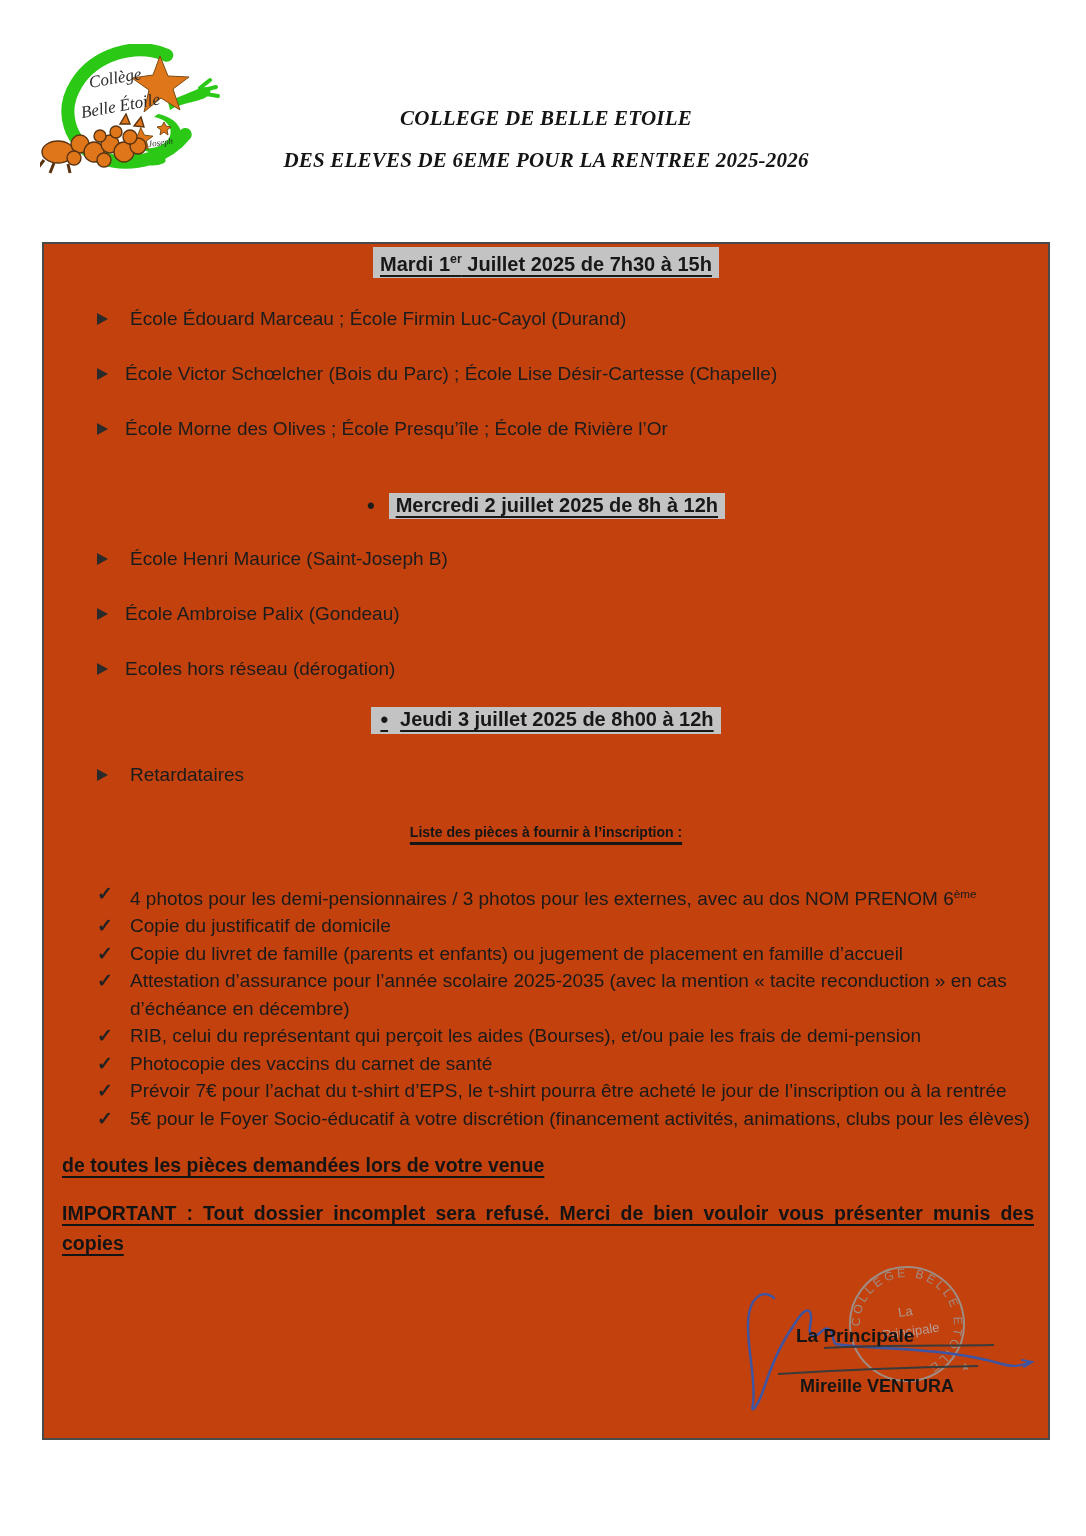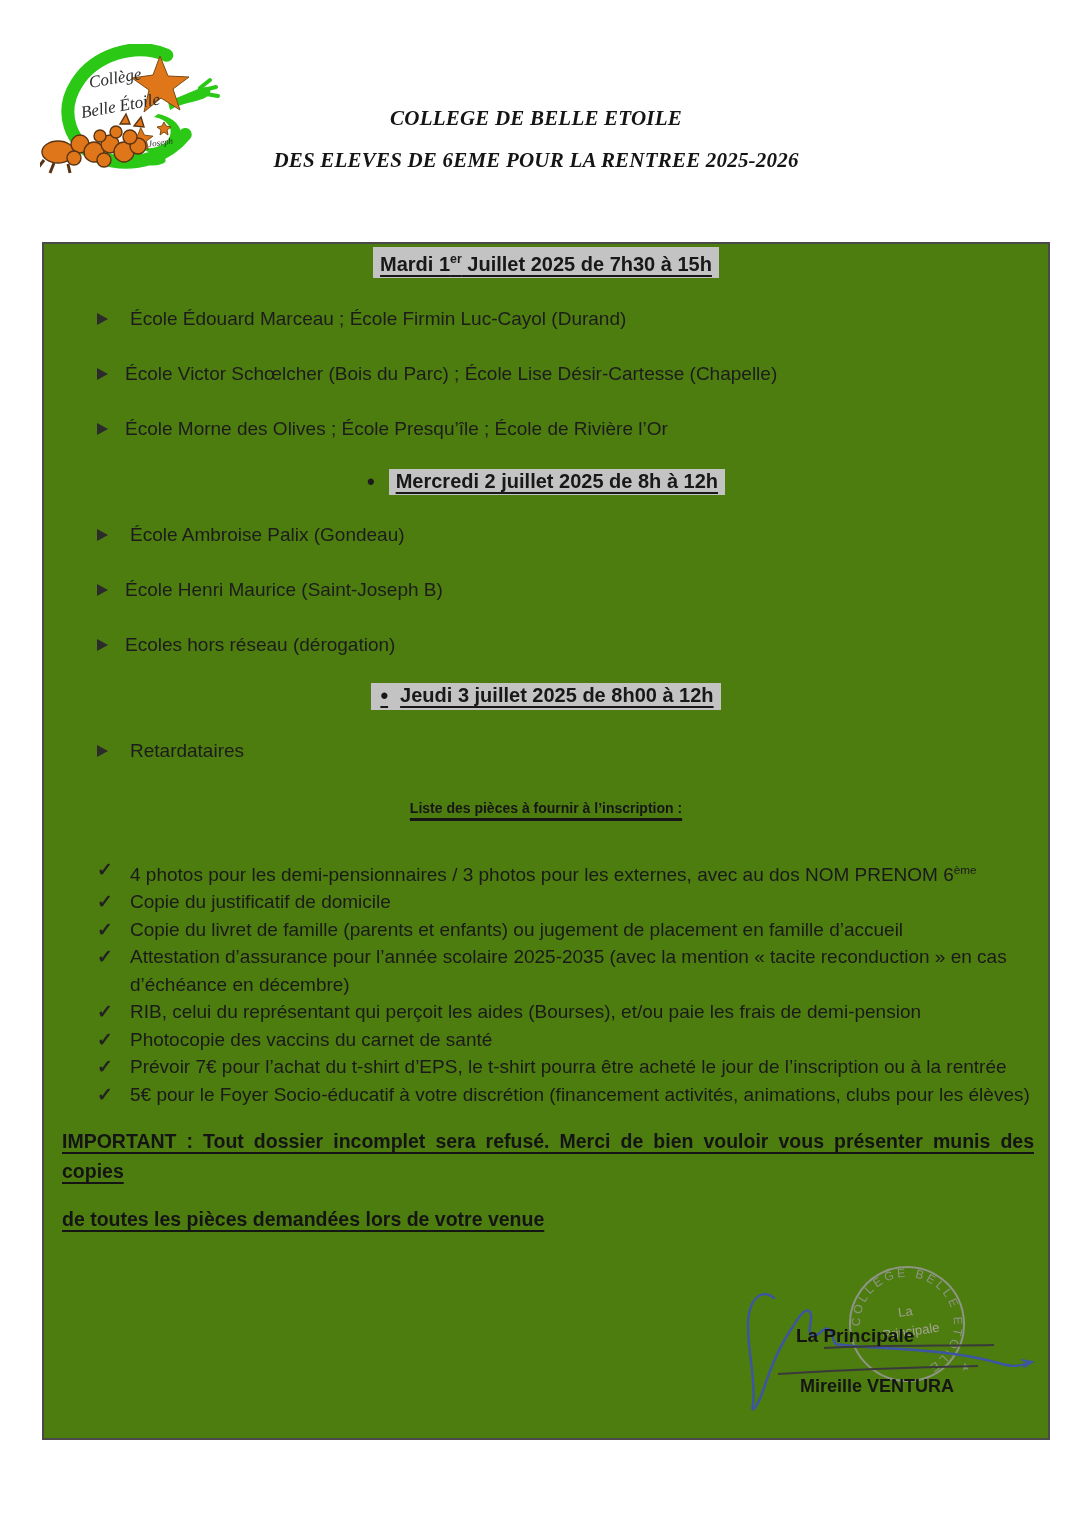--- a/index.html
+++ b/index.html
@@ -4,34 +4,34 @@
 <style>
   * { margin:0; padding:0; box-sizing:border-box; }
   html,body { background:#ffffff; }
   .page {
     position:relative; width:1086px; height:1536px; background:#ffffff;
     font-family:"Liberation Sans", sans-serif; color:#1c1c1c; overflow:hidden;
   }
 
   
   .logo { position:absolute; left:40px; top:44px; width:180px; height:136px; }
-  .titles { position:absolute; left:8px; top:108px; width:1056px; text-align:center; }
+  .titles { position:absolute; left:18px; top:108px; width:1056px; text-align:center; }
   .titles p {
     font-family:"Liberation Serif", serif; font-style:italic; font-weight:bold;
     font-size:21px; line-height:21px; margin-bottom:21px; letter-spacing:.2px; color:#151515;
   }
 
   
   .main-box {
     position:absolute; left:42px; top:242px; width:1008px; height:1198px;
-    border:2px solid #4a4a4a; background:#4d7c0f;
+    border:2px solid #4a4a4a; background:#c2410c;
   }
   .heading-row { text-align:center; }
   .heading-row.first { margin-top:3px; }
-  .heading-row.second { margin-top:27px; }
+  .heading-row.second { margin-top:51px; }
   .heading-row.third { margin-top:25px; }
   .hl {
     display:inline-block; background:#c3c3c3; padding:1px 7px 3px 7px;
     font-weight:bold; font-size:20px; line-height:22px;
     text-decoration:underline; text-decoration-thickness:2px; text-underline-offset:4px;
     color:#181818;
   }
   .dot { font-size:22px; font-weight:bold; margin-right:14px; vertical-align:-1px; }
   .dot.inside { margin:0 12px 0 2px; }
 
@@ -121,22 +121,22 @@
     <ul class="arrow-list">
       <li><span class="arrow"></span><span>École Édouard Marceau ; École Firmin Luc-Cayol (Durand)</span></li>
       <li><span class="arrow"></span><span>École Victor Schœlcher (Bois du Parc) ; École Lise Désir-Cartesse (Chapelle)</span></li>
       <li><span class="arrow"></span><span>École Morne des Olives ; École Presqu’île ; École de Rivière l’Or</span></li>
     </ul>
 
     <div class="heading-row second">
       <span class="dot">•</span><span class="hl"><span>Mercredi 2 juillet 2025 de 8h à 12h</span></span>
     </div>
     <ul class="arrow-list tight">
+      <li><span class="arrow"></span><span>École Henri Maurice (Saint-Joseph B)</span></li>
       <li><span class="arrow"></span><span>École Ambroise Palix (Gondeau)</span></li>
-      <li><span class="arrow"></span><span>École Henri Maurice (Saint-Joseph B)</span></li>
       <li><span class="arrow"></span><span>Ecoles hors réseau (dérogation)</span></li>
     </ul>
 
     <div class="heading-row third">
       <span class="hl"><span class="dot inside">•</span><span>Jeudi 3 juillet 2025 de 8h00 à 12h</span></span>
     </div>
     <ul class="arrow-list">
       <li><span class="arrow"></span><span>Retardataires</span></li>
     </ul>
 
@@ -146,22 +146,22 @@
       <li><span class="check">✓</span><span>4 photos pour les demi-pensionnaires / 3 photos  pour les externes,  avec au dos NOM PRENOM 6</span><sup>ème</sup></li>
       <li><span class="check">✓</span><span>Copie du justificatif de domicile</span></li>
       <li><span class="check">✓</span><span>Copie du livret de famille (parents et enfants) ou jugement de placement en famille d’accueil</span></li>
       <li><span class="check">✓</span><span>Attestation d’assurance pour l’année scolaire 2025-2035 (avec la mention « tacite reconduction » en cas d’échéance en décembre)</span></li>
       <li><span class="check">✓</span><span>RIB, celui du représentant qui perçoit les aides (Bourses), et/ou paie les frais de demi-pension</span></li>
       <li><span class="check">✓</span><span>Photocopie des vaccins du carnet de santé</span></li>
       <li><span class="check">✓</span><span>Prévoir 7€ pour l’achat du t-shirt d’EPS, le t-shirt pourra être acheté le jour de l’inscription ou à la rentrée</span></li>
       <li><span class="check">✓</span><span>5€ pour le Foyer Socio-éducatif à votre discrétion (financement activités, animations, clubs pour les élèves)</span></li>
     </ul>
 
+    <p class="important">de toutes les pièces demandées lors de votre venue</p>
     <p class="important l1">IMPORTANT : Tout dossier incomplet sera refusé. Merci de bien vouloir vous présenter munis des copies</p>
-    <p class="important">de toutes les pièces demandées lors de votre venue</p>
   </div>
 
   <div class="signature-block">
     <svg viewBox="0 0 310 185" width="310" height="185">
       <defs>
         <path id="ringPath" d="M 120,78 A 47,47 0 1 1 214,78 A 47,47 0 1 1 120,78"></path>
       </defs>
 
       <g transform="rotate(-8 167 78)" opacity="0.85">
         <circle cx="167" cy="78" r="57" fill="none" stroke="#9a9a9a" stroke-width="2"></circle>

